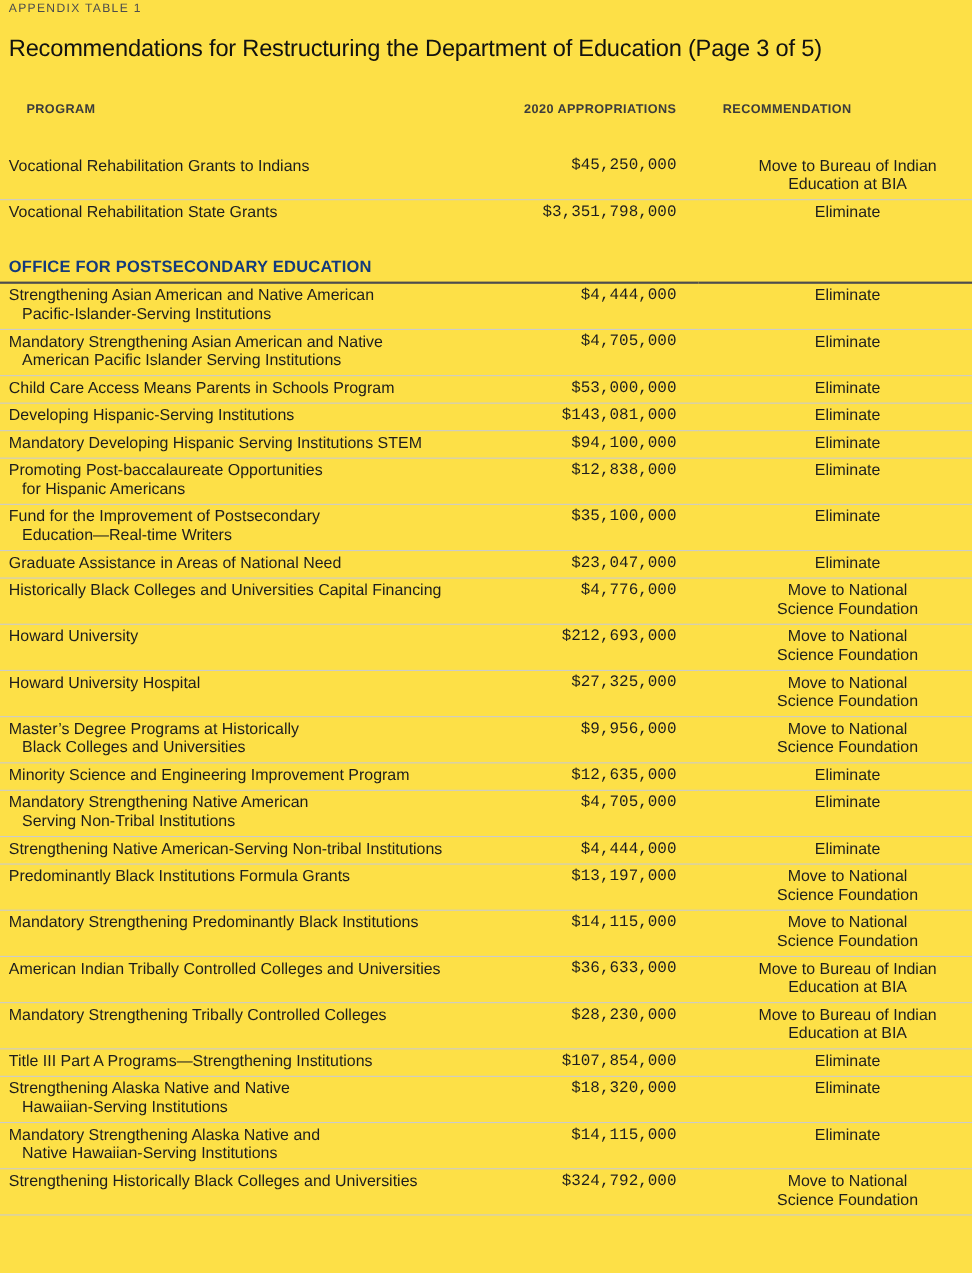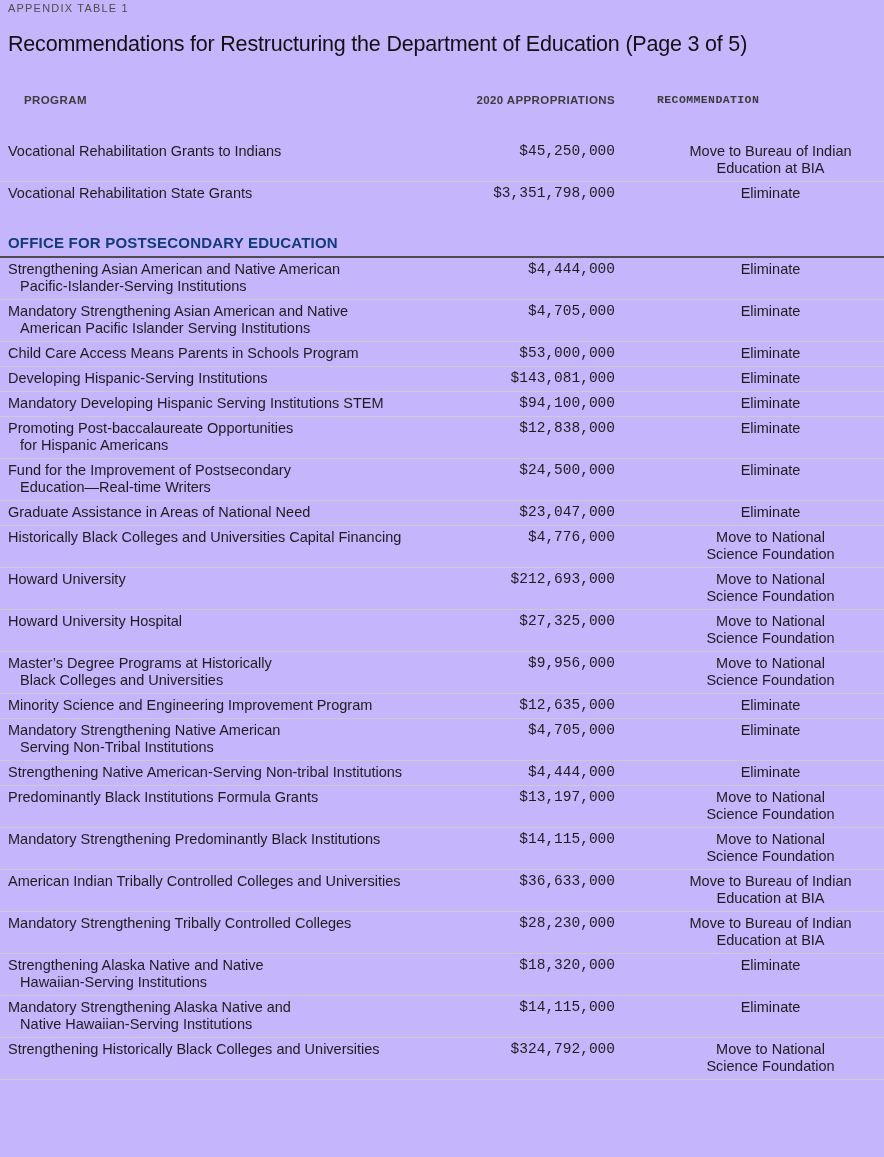--- a/index.html
+++ b/index.html
@@ -5,21 +5,21 @@
   html, body {
     margin: 0;
     padding: 0;
     background: #ffffff;
     font-family: "Liberation Sans", "DejaVu Sans", sans-serif;
     color: #1d1d1d;
   }
   .page {
     width: 884px;
     height: 1157px;
-    background: #c4b5fd;
+    background: #fde047;
     box-sizing: border-box;
     padding-top: 2px;
     overflow: hidden;
   }
   .eyebrow {
     font-size: 11px;
     letter-spacing: 1.2px;
     color: #4d4d4d;
     margin: 0 0 0 8px;
     line-height: 13px;
@@ -47,21 +47,21 @@
     font-weight: bold;
     letter-spacing: 0.4px;
     color: #3c3c3c;
     text-align: left;
     vertical-align: top;
     padding: 0 0 33px 0;
     line-height: 14px;
   }
   thead th.th-program { padding-left: 24px; }
   thead th.th-appro   { text-align: right; padding-right: 20px; }
-  thead th.th-rec     { padding-left: 22px; font-family: Liberation Mono, monospace; }
+  thead th.th-rec     { padding-left: 22px; }
 
   tbody td {
     vertical-align: top;
     font-size: 14.5px;
     line-height: 17px;
     padding: 3px 0 4px 0;
     white-space: pre-wrap;
   }
   tr.data-row td { border-bottom: 1px solid #cbcbcb; }
   tr.data-row.no-border td { border-bottom: none; }
@@ -146,21 +146,21 @@
         </tr>
         <tr class="data-row">
           <td class="td-program">Promoting Post-baccalaureate Opportunities
    for Hispanic Americans</td>
           <td class="td-appro">$12,838,000</td>
           <td class="td-rec">Eliminate</td>
         </tr>
         <tr class="data-row">
           <td class="td-program">Fund for the Improvement of Postsecondary
    Education—Real-time Writers</td>
-          <td class="td-appro">$24,500,000</td>
+          <td class="td-appro">$35,100,000</td>
           <td class="td-rec">Eliminate</td>
         </tr>
         <tr class="data-row">
           <td class="td-program">Graduate Assistance in Areas of National Need</td>
           <td class="td-appro">$23,047,000</td>
           <td class="td-rec">Eliminate</td>
         </tr>
         <tr class="data-row">
           <td class="td-program">Historically Black Colleges and Universities Capital Financing</td>
           <td class="td-appro">$4,776,000</td>
@@ -220,20 +220,25 @@
           <td class="td-rec">Move to Bureau of Indian
 Education at BIA</td>
         </tr>
         <tr class="data-row">
           <td class="td-program">Mandatory Strengthening Tribally Controlled Colleges</td>
           <td class="td-appro">$28,230,000</td>
           <td class="td-rec">Move to Bureau of Indian
 Education at BIA</td>
         </tr>
         <tr class="data-row">
+          <td class="td-program">Title III Part A Programs—Strengthening Institutions</td>
+          <td class="td-appro">$107,854,000</td>
+          <td class="td-rec">Eliminate</td>
+        </tr>
+        <tr class="data-row">
           <td class="td-program">Strengthening Alaska Native and Native
    Hawaiian-Serving Institutions</td>
           <td class="td-appro">$18,320,000</td>
           <td class="td-rec">Eliminate</td>
         </tr>
         <tr class="data-row">
           <td class="td-program">Mandatory Strengthening Alaska Native and
    Native Hawaiian-Serving Institutions</td>
           <td class="td-appro">$14,115,000</td>
           <td class="td-rec">Eliminate</td>

